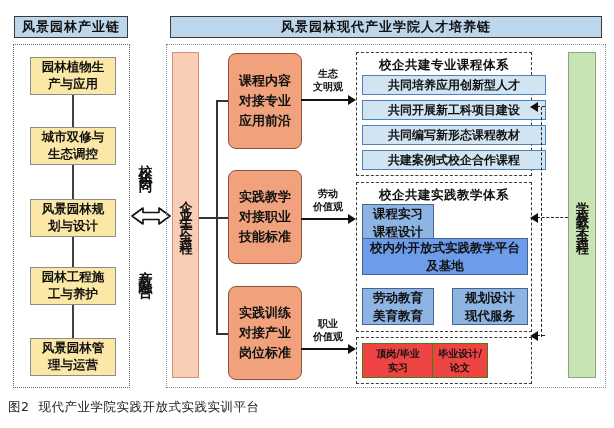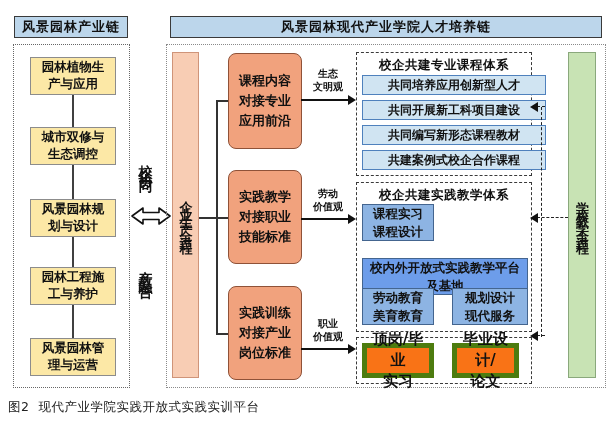--- a/index.html
+++ b/index.html
@@ -99,26 +99,26 @@
   .gtitle { width: 176px; height: 18px; font-size: 12.5px; letter-spacing: 0.5px; }
   .gt1 { left: 356px; top: 56px; font-family: Liberation Serif, serif; } .gt2 { left: 356px; top: 186px; }
   .lblue {
     left: 362px; width: 184px; height: 20px;
     background: #d0e4f2; border: 1px solid #4f81bd; font-size: 12px;
   }
   .lb1 { top: 75px; } .lb2 { top: 100px; } .lb3 { top: 125px; } .lb4 { top: 150px; }
   .mblue { background: #8db4e3; border: 1px solid #44658f; font-size: 12.5px; line-height: 1.4; }
   .pa { left: 362px; top: 204px; width: 72px; height: 37px; }
   .pb { left: 452px; top: 204px; width: 76px; height: 37px; }
-  .pc { left: 362px; top: 258px; width: 166px; height: 37px; background: #6d9dea; }
+  .pc { left: 362px; top: 238px; width: 166px; height: 37px; background: #6d9dea; }
   .pd { left: 362px; top: 288px; width: 72px; height: 37px; }
   .pe { left: 452px; top: 288px; width: 76px; height: 37px; }
-  .cblue { background: #f97316; border: 5px solid #4d7c0f; font-size: 15px; line-height: 1.4; }
+  .cblue { background: #ef4444; border: 1px solid #4d7c0f; font-size: 10px; line-height: 1.4; }
   .ia { left: 362px; top: 343px; width: 72px; height: 35px; }
-  .ib { left: 452px; top: 343px; width: 67px; height: 35px; }
+  .ib { left: 432px; top: 343px; width: 56px; height: 35px; }
   
   .dash-h { border-top: 1.5px dashed #222; height: 0; }
   .dash-v { border-left: 1.5px dashed #222; width: 0; }
   .fb-v   { left: 541px; top: 107px; height: 230px; }
   .fb-t   { left: 537px; top: 106px; width: 8px; }
   .fb-m   { left: 537px; top: 217px; width: 31px; }
   .fb-b   { left: 537px; top: 335px; width: 8px; }
   .tri-l {
     width: 0; height: 0;
     border-right: 8px solid #111;

